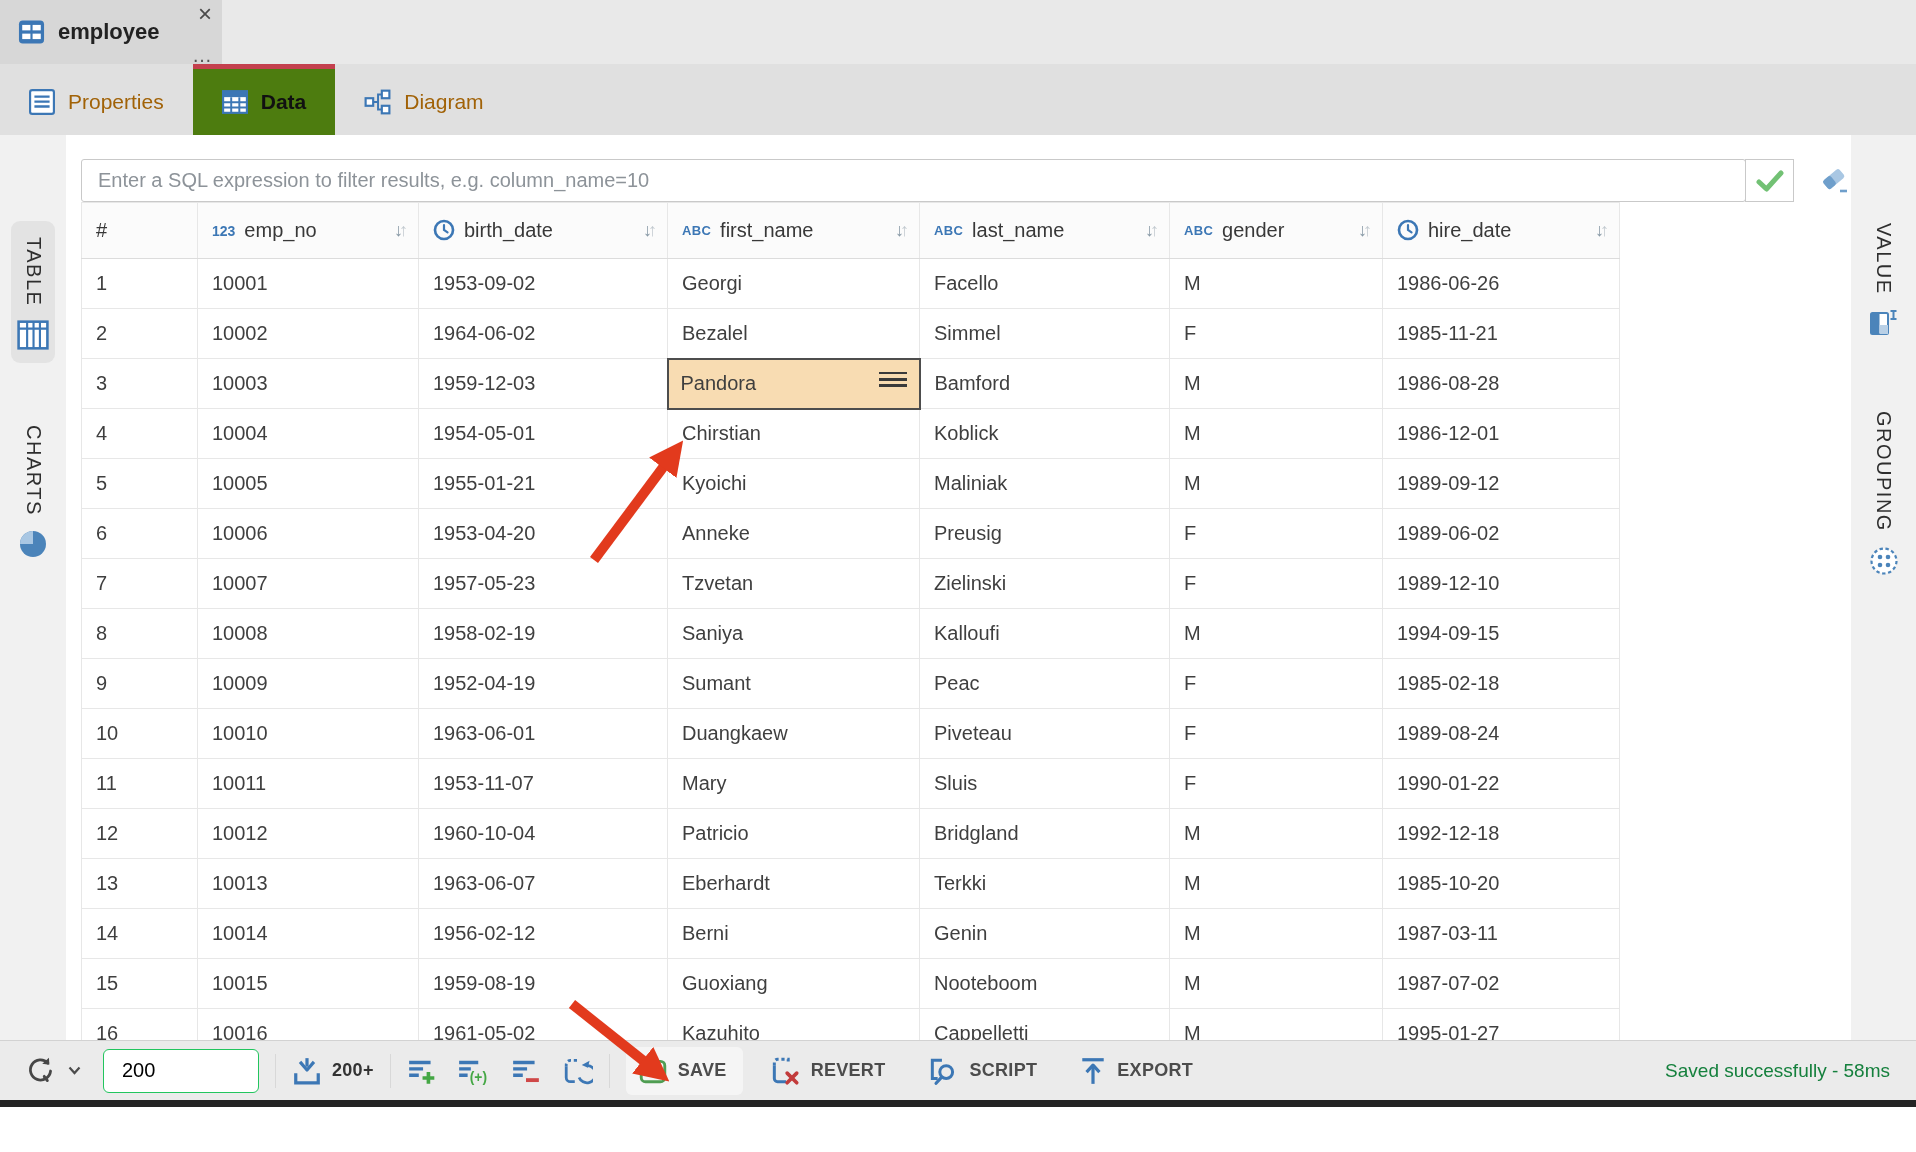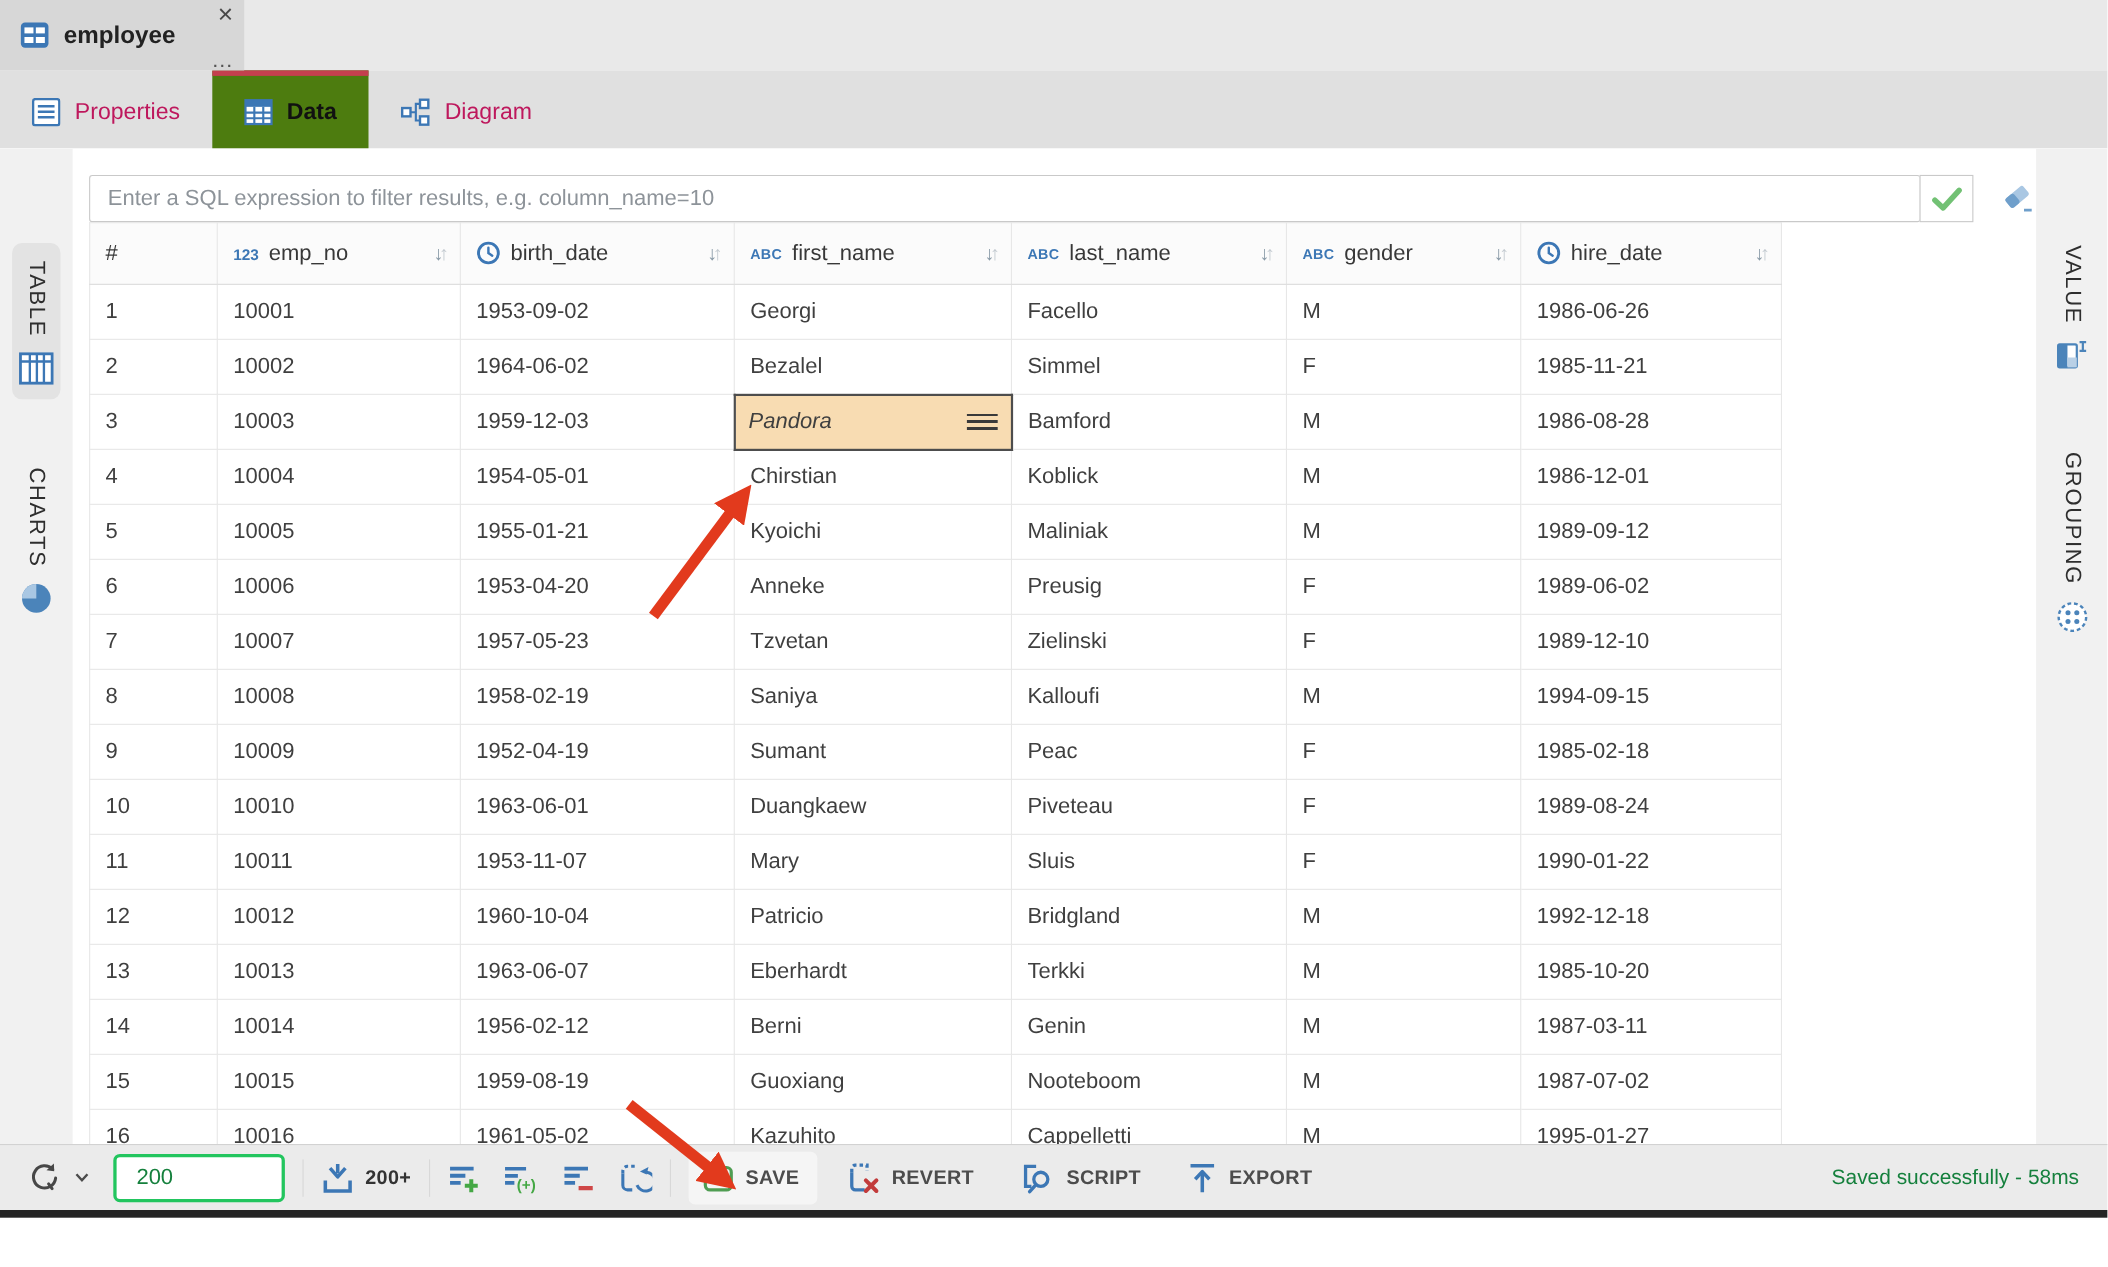--- a/index.html
+++ b/index.html
@@ -9,21 +9,21 @@
 
   
   .tabstrip { height:64px; background:#e9e9e9; display:flex; }
   .editor-tab { position:relative; width:222px; background:#d7d7d7; display:flex; align-items:center; padding-left:18px; gap:13px; }
   .editor-tab .title { font-size:22px; font-weight:700; color:#222; }
   .tab-close { position:absolute; right:10px; top:1px; font-size:24px; color:#4a4a4a; line-height:26px; }
   .tab-more  { position:absolute; right:9px; bottom:0px; font-size:20px; color:#555; line-height:18px; letter-spacing:1px; }
 
   
   .subtabs { height:71px; background:#e0e0e0; display:flex; }
-  .stab { display:flex; align-items:center; gap:13px; padding:0 29px; border-top:5px solid transparent; font-size:21px; color:#be185d; }
+  .stab { display:flex; align-items:center; gap:13px; padding:0 29px; border-top:5px solid transparent; font-size:21px; color:#a16207; }
   .stab.active { background:#4d7c0f; border-top-color:#c4404e; font-weight:700; color:#111; }
 
   
   .content { flex:1; display:flex; background:#fff; overflow:hidden; }
   .side { width:66px; background:#f1f1f1; display:flex; flex-direction:column; align-items:center; }
   .side.right { width:65px; }
   .vtab { display:flex; flex-direction:column; align-items:center; }
   .vtab .vlabel { writing-mode:vertical-rl; text-orientation:sideways; font-size:20px; color:#2e2e2e; letter-spacing:1.5px; }
   .vtab .vicon { margin-top:14px; }
   .vtab.pill { background:#e3e3e3; border-radius:9px; padding:16px 6px 13px; }
@@ -48,30 +48,30 @@
   tbody td { height:50px; color:#3f3f3f; font-size:20px; background:#fff; }
   .hcell { display:flex; align-items:center; width:100%; padding-right:10px; }
   .hcell .lab { margin-left:9px; }
   .hcell .sp { flex:1; }
   .sorts { font-size:18px; letter-spacing:-4px; padding-right:4px; }
   .sorts .dn { color:#8798a5; }
   .sorts .up { color:#c3cad0; }
   .ticon { color:#3c77b5; font-weight:700; font-size:14px; }
   .ticon.abc { font-size:13px; font-weight:800; letter-spacing:.3px; }
   td.sel-cell { background:#f8dcb2; border:2px solid #4d4d4d; padding:0 10px 0 12px; }
-  .selwrap { display:flex; align-items:center; justify-content:space-between;font-style:italic; }
+  .selwrap { display:flex; justify-content:space-between; }
   .burger { width:28px; height:15px; margin-right:2px;
     background-image:repeating-linear-gradient(to bottom,#3a3a3a 0 2.5px,transparent 2.5px 6.2px); }
 
   
   .toolbar { height:60px; background:#ebebeb; border-top:1px solid #d2d2d2; display:flex; align-items:center; padding:0 26px 0 24px; }
   .tbtn { display:flex; align-items:center; gap:10px; }
   .tbtn .blab { font-size:18px; font-weight:700; color:#4c4c4c; letter-spacing:.3px; }
   .tsep { width:1px; height:34px; background:#d8d8d8; margin:0 16px; }
-  .fetch-input { width:156px; height:44px; border:3px solid #22c55e; border-radius:6px; background:#fff; font-size:20px; color:#15803d; padding:0 0 0 18px; font-family:"Liberation Sans",sans-serif; }
+  .fetch-input { width:156px; height:44px; border:1px solid #22c55e; border-radius:6px; background:#fff; font-size:20px; color:#000000; padding:0 0 0 18px; font-family:"Liberation Sans",sans-serif; }
   .save-pill { background:#f5f5f5; border-radius:6px; padding:9px 16px 9px 12px; }
   .status { margin-left:auto; font-size:19px; color:#15803d; }
   .bottomstrip { height:7px; background:#242424; }
 
   .arrows { position:absolute; left:0; top:0; pointer-events:none; z-index:50; }
   .ic { display:block; }
 </style>
 </head>
 <body>
 

